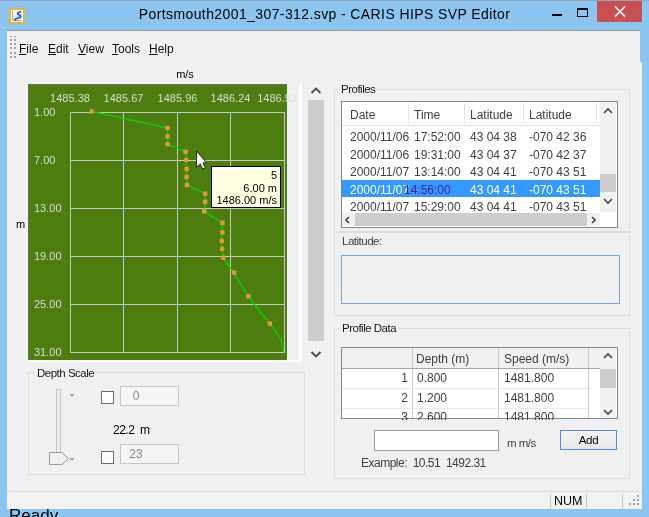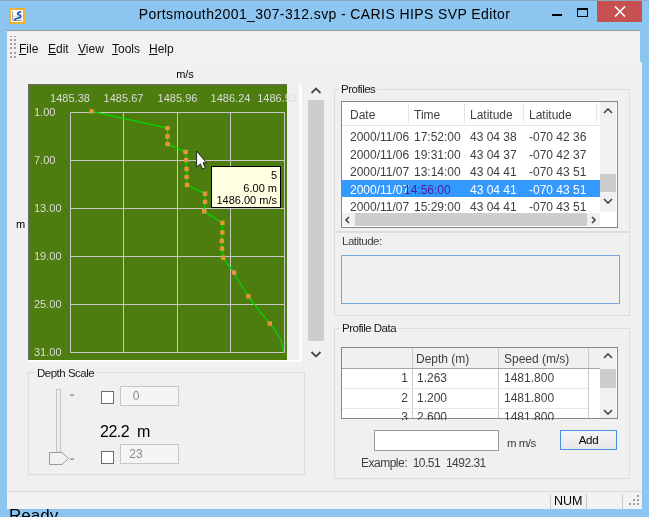--- a/index.html
+++ b/index.html
@@ -130,21 +130,21 @@
 <div class="abs" style="left:70px;top:458px;width:4px;height:1.5px;background:#ABABAB"></div>
 <svg class="abs" style="left:49px;top:452px" width="21" height="13" viewBox="0 0 21 13">
   <polygon points="0.5,0.5 13,0.5 19.5,6.5 13,12.5 0.5,12.5" fill="#F1F1F1" stroke="#9B9B9B" stroke-width="1"></polygon>
 </svg>
 <div class="abs" style="left:101px;top:391px;width:11px;height:11px;background:#fff;border:1px solid #6B6B6B"></div>
 <div class="abs" style="left:101px;top:451px;width:11px;height:11px;background:#fff;border:1px solid #6B6B6B"></div>
 <div class="abs" style="left:120px;top:386px;width:57px;height:18px;background:#F5F5F5;border:1px solid #C6C6C6;"></div>
 <div class="abs" style="left:120px;top:444px;width:57px;height:18px;background:#F5F5F5;border:1px solid #C6C6C6;"></div>
 <div class="abs" style="left:114px;top:389px;width:44px;font-size:12px;color:#8a8a8a;text-align:center">0</div>
 <div class="abs" style="left:114px;top:447px;width:44px;font-size:12px;color:#8a8a8a;text-align:center">23</div>
-<div class="abs" style="left:100px;top:423px;font-size:16px;letter-spacing:-0.5px;color:#000">22.2&nbsp;&nbsp;m</div>
+<div class="abs" style="left:113px;top:423px;font-size:12px;letter-spacing:-0.5px;color:#000">22.2&nbsp;&nbsp;m</div>
 
 <div class="abs groupbox" style="left:334px;top:232px;width:294px;height:82px"></div>
 <div class="abs groupbox" style="left:334px;top:89px;width:294px;height:141px"></div>
 <div class="abs grouplabel" style="left:339px;top:83px">Profiles</div>
 <div class="abs lv" style="left:341px;top:101px;width:275px;height:125px"></div>
 
 <div class="hdrline" style="left:408px;top:103px;width:1px;height:20px"></div>
 <div class="hdrline" style="left:464px;top:103px;width:1px;height:20px"></div>
 <div class="hdrline" style="left:523px;top:103px;width:1px;height:20px"></div>
 <div class="hdrline" style="left:596px;top:103px;width:1px;height:20px"></div>
@@ -203,21 +203,21 @@
 <div class="abs" style="left:342px;top:348px;width:258px;height:20px;background:#F0F0F0"></div>
 <div class="abs" style="left:412px;top:348px;width:1px;height:70px;background:#C9C9C9"></div>
 <div class="abs" style="left:498px;top:348px;width:1px;height:70px;background:#C9C9C9"></div>
 <div class="abs" style="left:588px;top:348px;width:1px;height:70px;background:#C9C9C9"></div>
 <div class="abs" style="left:342px;top:368px;width:258px;height:1px;background:#A5A5A5"></div>
 <div class="abs" style="left:342px;top:388px;width:246px;height:1px;background:#E8E8E8"></div>
 <div class="abs" style="left:342px;top:408px;width:246px;height:1px;background:#E8E8E8"></div>
 <div class="cell" style="left:416px;top:352px">Depth (m)</div>
 <div class="cell" style="left:504px;top:352px">Speed (m/s)</div>
 <div class="cell" style="left:390px;top:370.5px;width:18px;text-align:right">1</div>
-<div class="cell" style="left:417px;top:370.5px">1.263</div>
+<div class="cell" style="left:417px;top:370.5px">0.800</div>
 <div class="cell" style="left:504px;top:370.5px">1481.800</div>
 <div class="cell" style="left:390px;top:391px;width:18px;text-align:right">2</div>
 <div class="cell" style="left:417px;top:391px">1.200</div>
 <div class="cell" style="left:504px;top:391px">1481.800</div>
 <div class="cell" style="left:390px;top:410px;width:18px;text-align:right">3</div>
 <div class="cell" style="left:417px;top:410px">2.600</div>
 <div class="cell" style="left:504px;top:410px">1481.800</div>
 <div class="abs" style="left:342px;top:419.5px;width:274px;height:6px;background:#F0F0F0"></div>
 
 <div class="abs sb" style="left:600px;top:348px;width:16px;height:70px"></div>

